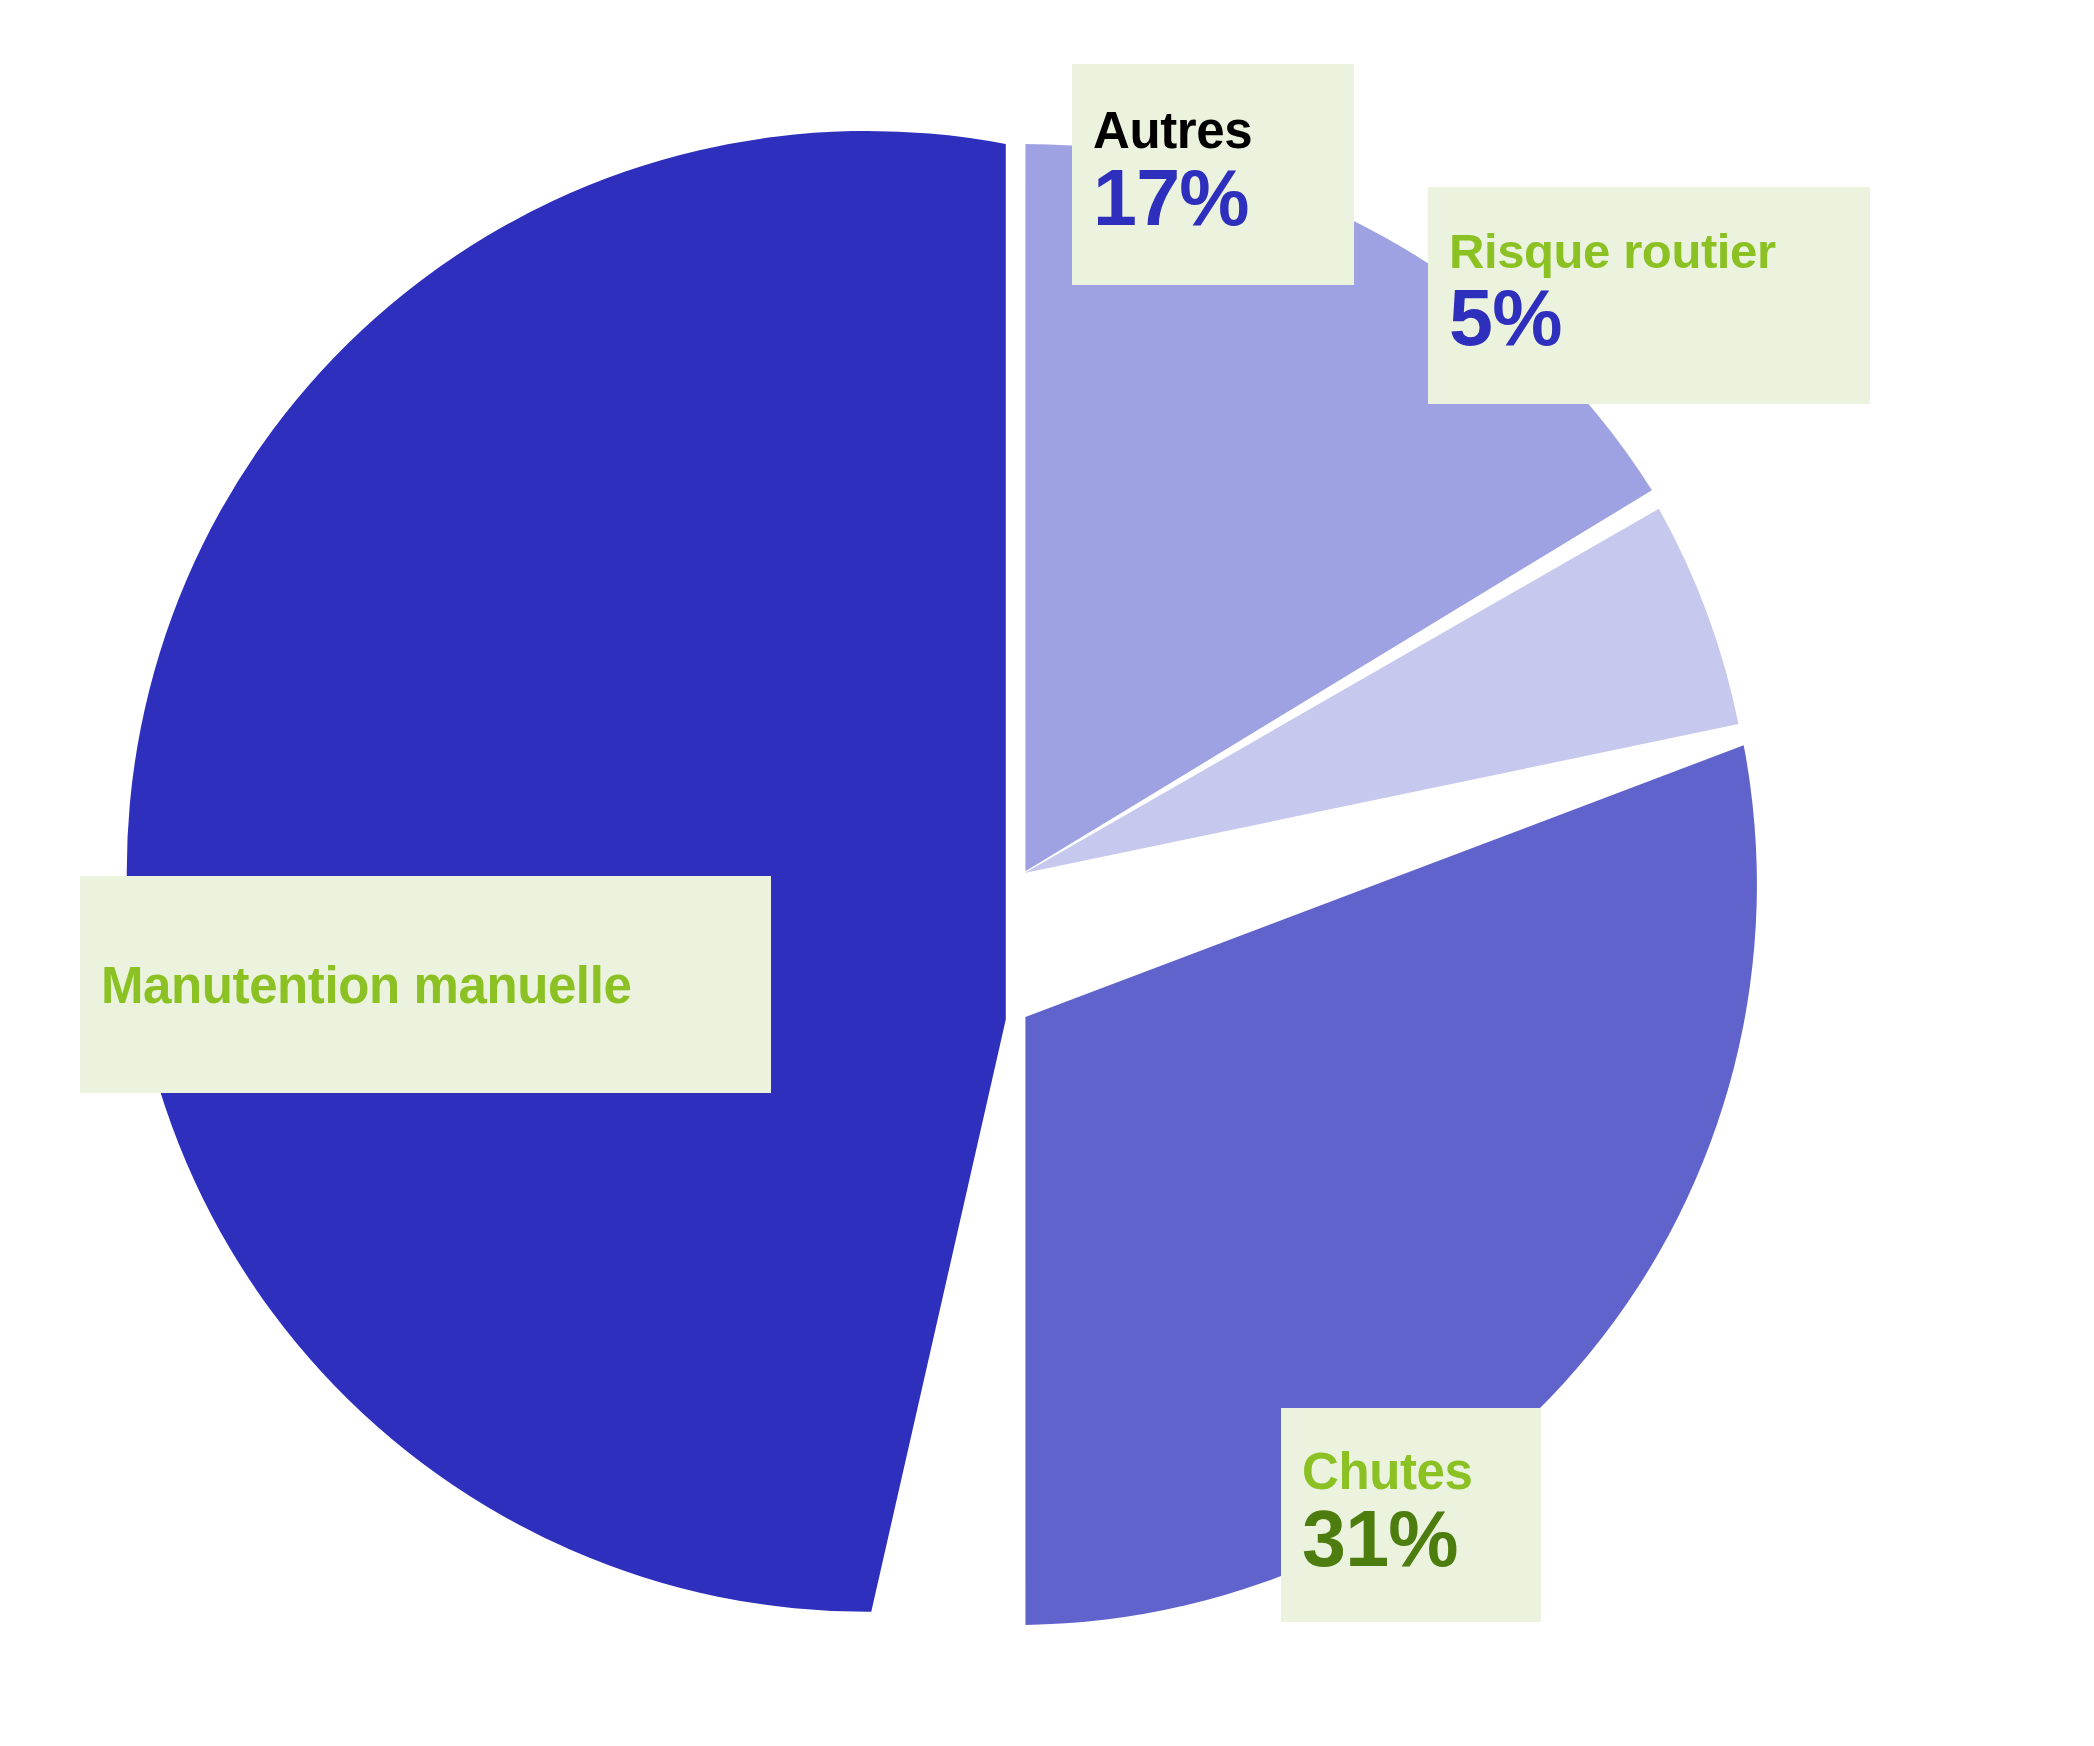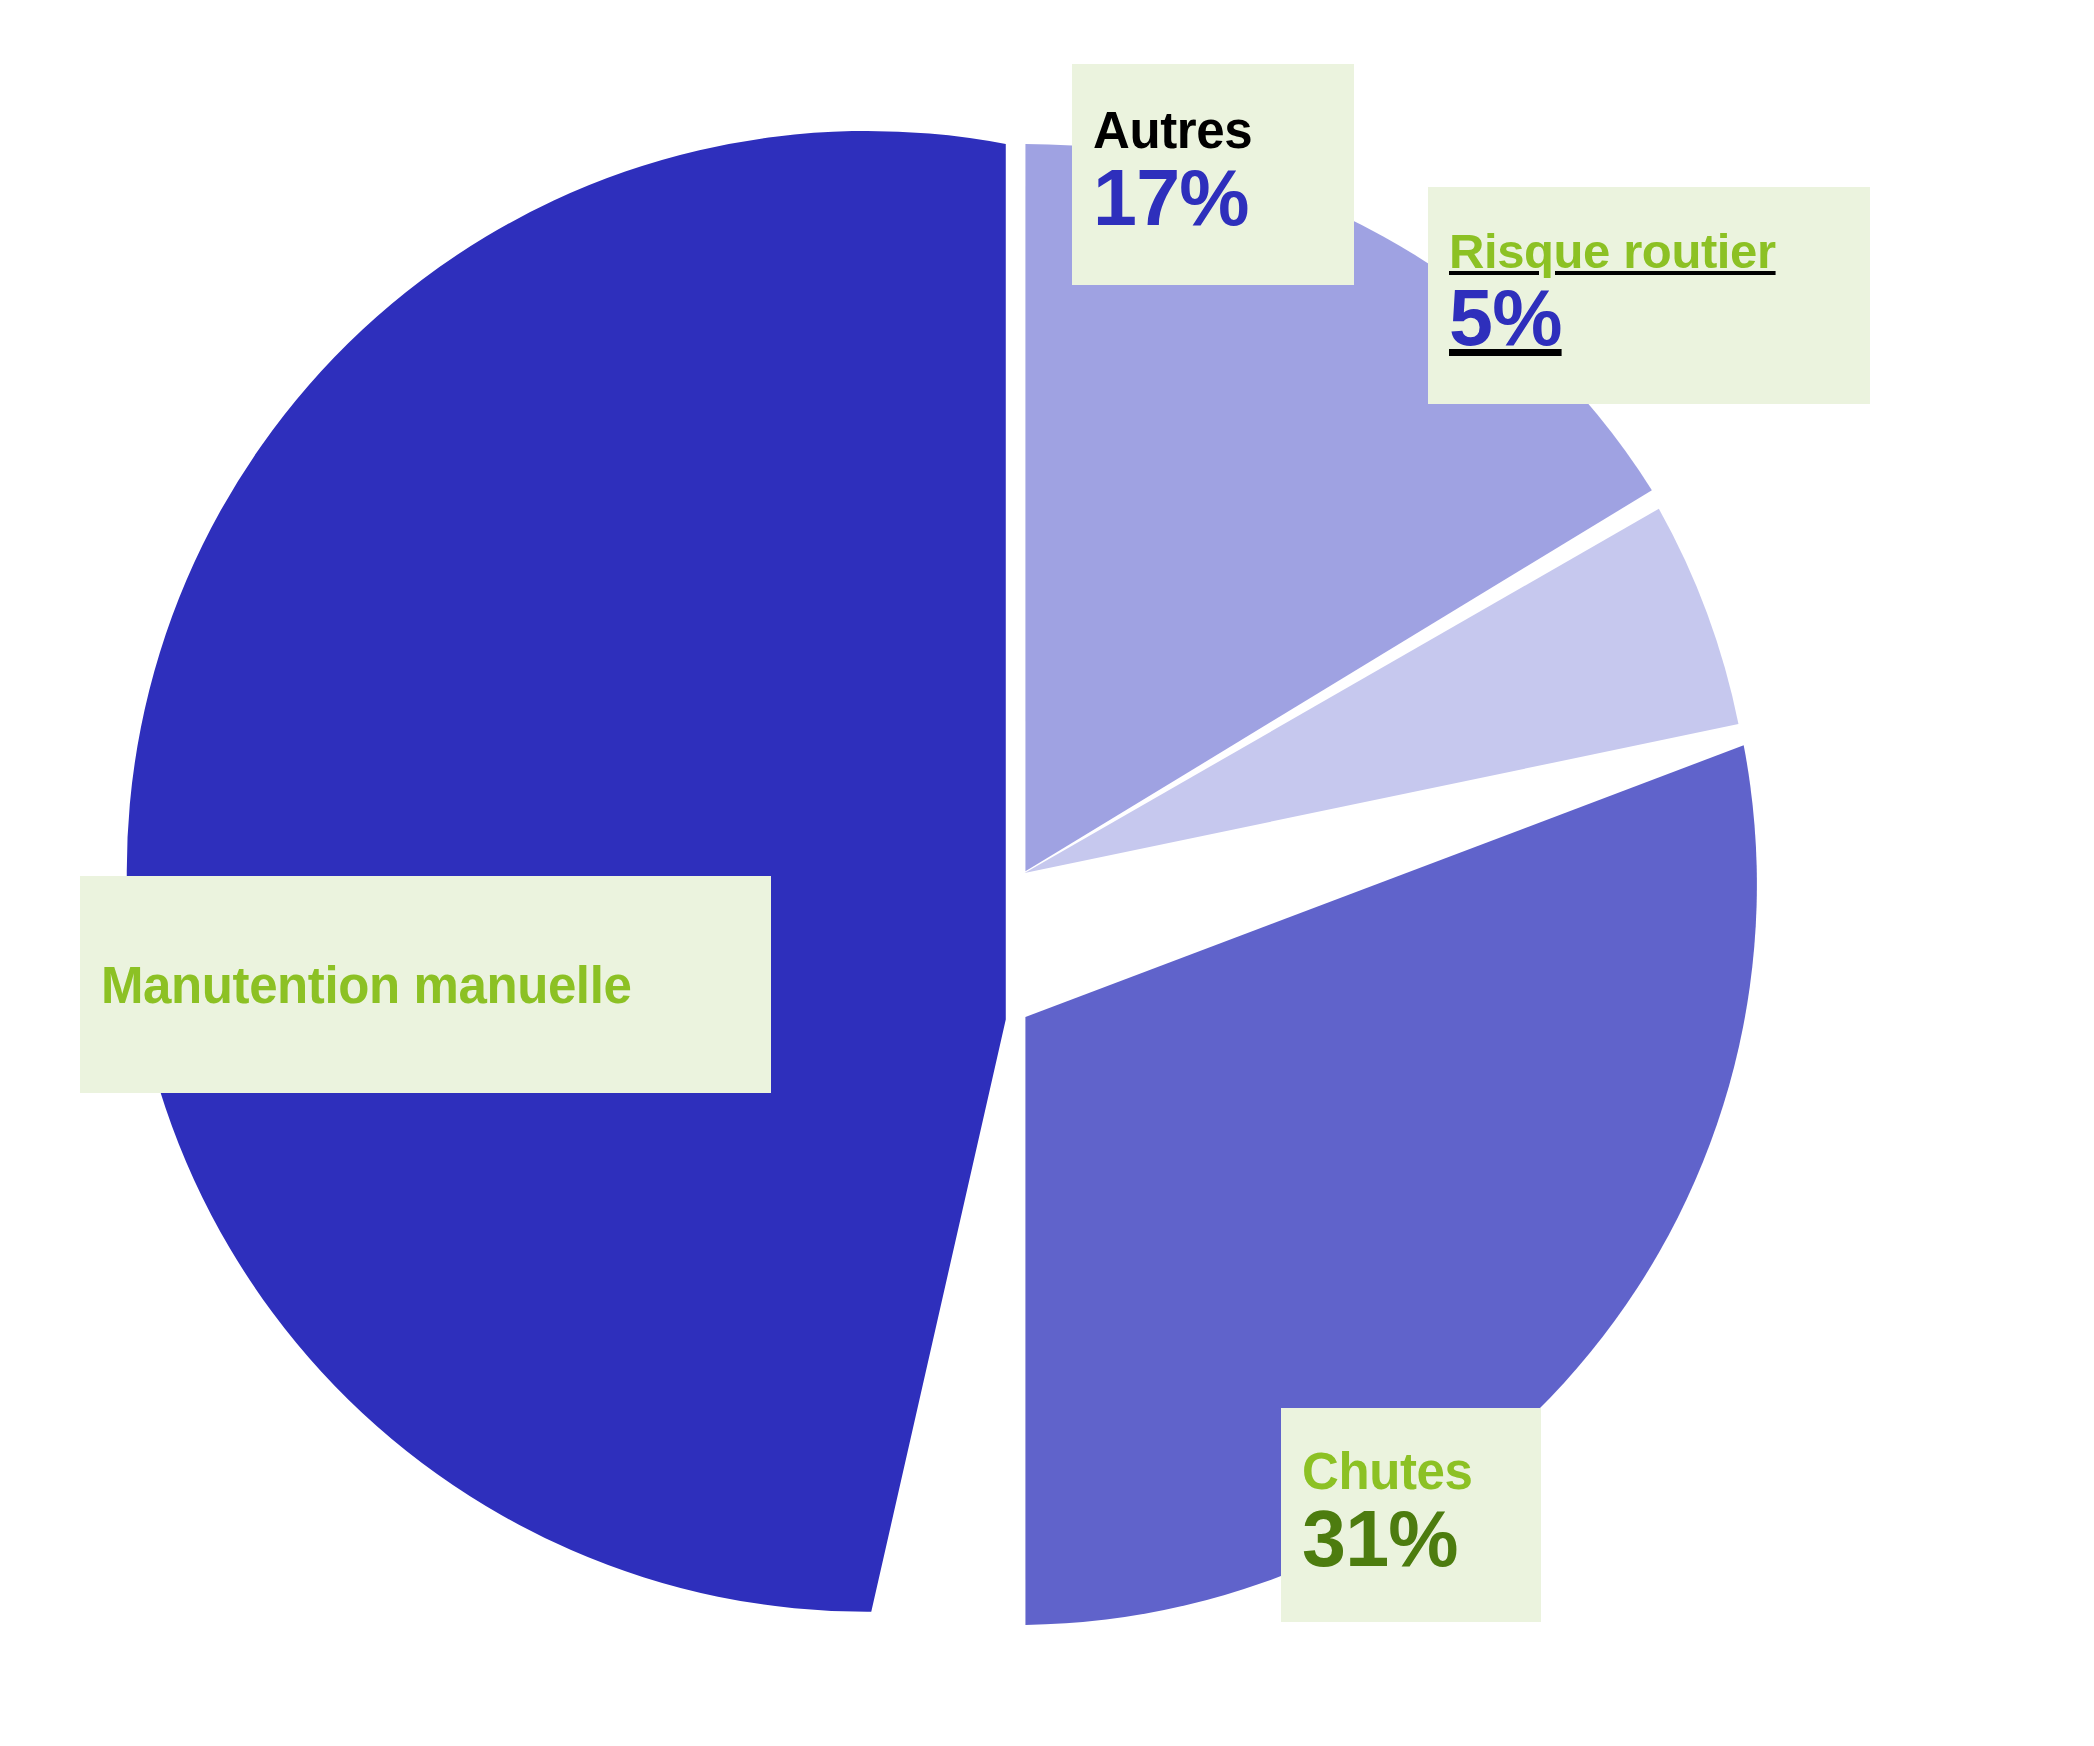--- a/index.html
+++ b/index.html
@@ -58,21 +58,21 @@
     white-space: nowrap;
   }
 
   
   #callout-autres {
     left: 1072px;  top: 64px;
     width: 282px;  height: 221px;
   }
   #callout-risque {
     left: 1428px;  top: 187px;
-    width: 442px;  height: 217px; text-decoration: underline;
+    width: 442px;  height: 217px;
   }
   #callout-manutention {
     left: 80px;   top: 876px;
     width: 691px; height: 217px;
   }
   #callout-chutes {
     left: 1281px; top: 1408px;
     width: 260px; height: 214px;
   }
   #callout-manutention .callout-title { font-size: 51px; }

